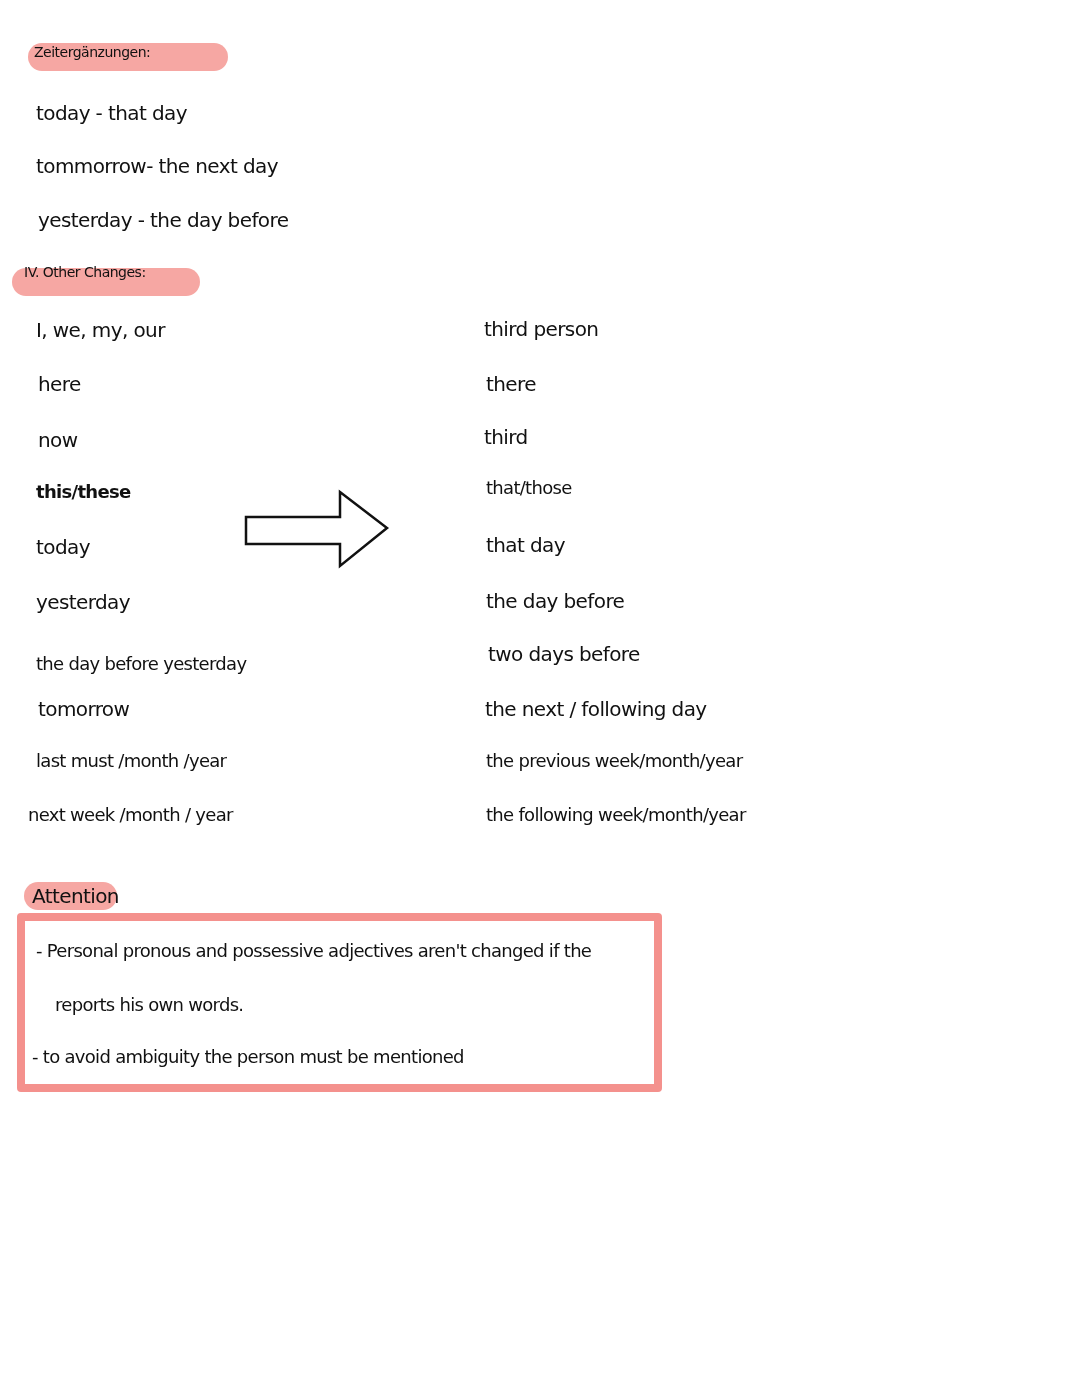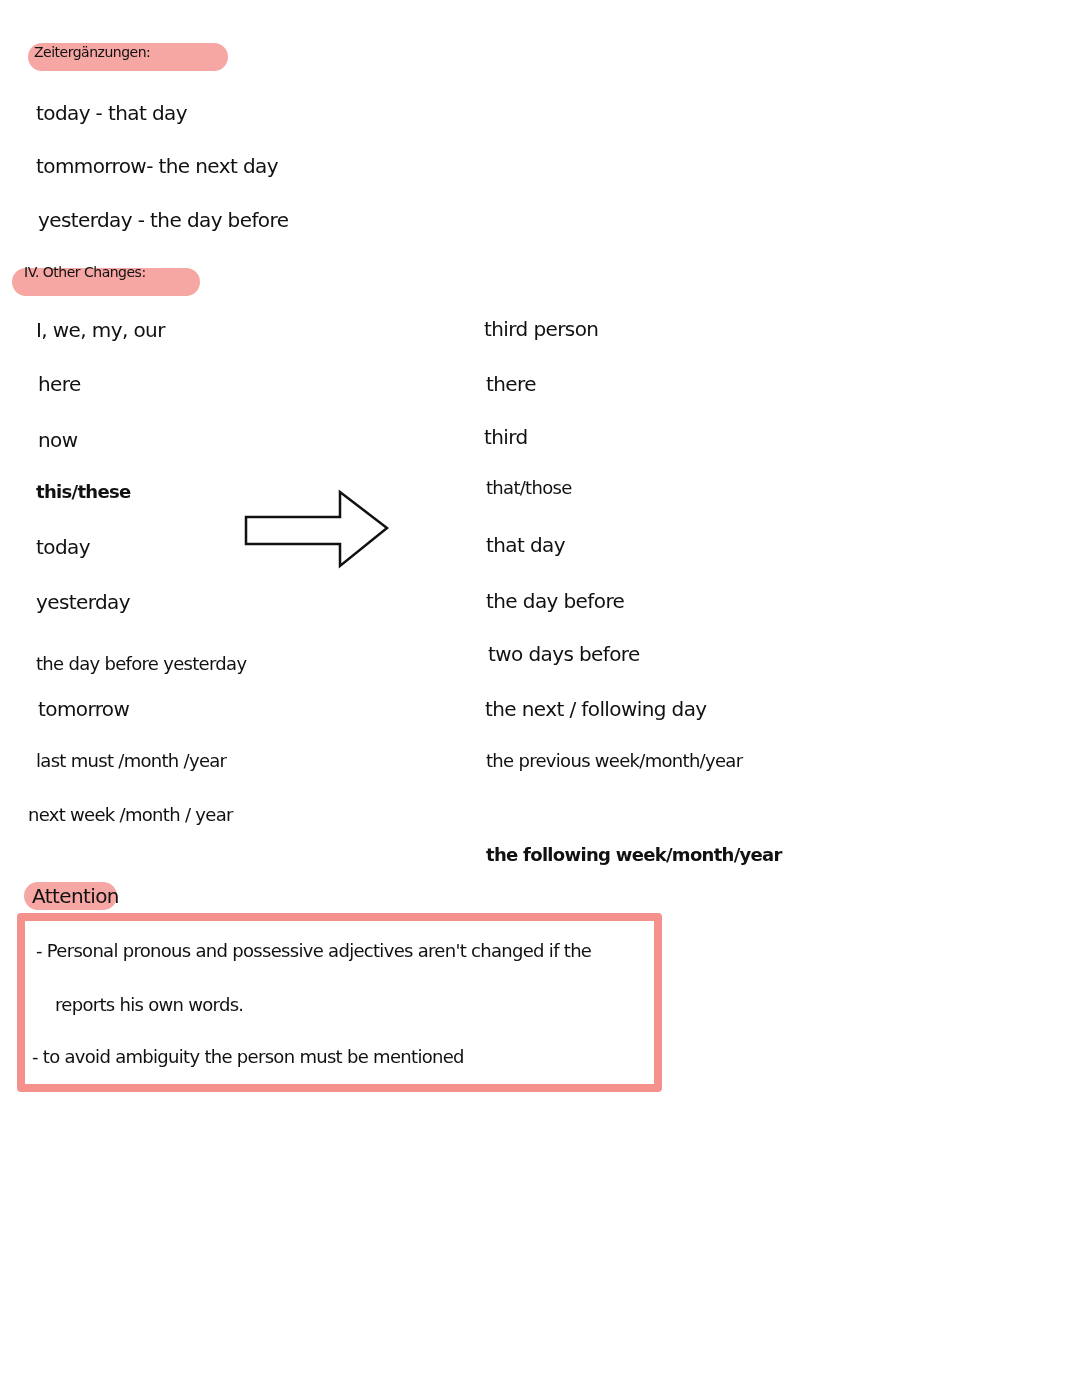--- a/index.html
+++ b/index.html
@@ -72,21 +72,21 @@
 
 <div class="abs line" style="left:484px; top:317px;">third person</div>
 <div class="abs line" style="left:486px; top:372px;">there</div>
 <div class="abs line" style="left:484px; top:425px;">third</div>
 <div class="abs line small" style="left:486px; top:477px;">that/those</div>
 <div class="abs line" style="left:486px; top:533px;">that day</div>
 <div class="abs line" style="left:486px; top:589px;">the day before</div>
 <div class="abs line" style="left:488px; top:642px;">two days before</div>
 <div class="abs line" style="left:485px; top:697px;">the next / following day</div>
 <div class="abs line small" style="left:486px; top:750px;">the previous week/month/year</div>
-<div class="abs line small" style="left:486px; top:844px;font-weight:bold;">the following week/month/year</div>
+<div class="abs line small" style="left:486px; top:804px;">the following week/month/year</div>
 
 <div class="hl" style="left:24px; top:882px; width:93px; height:28px;"></div>
 <div class="abs line" style="left:32px; top:884px;">Attention</div>
 
 <div class="attention-box"></div>
 <div class="abs line small" style="left:36px; top:940px;">- Personal pronous and possessive adjectives aren't changed if the</div>
 <div class="abs line small" style="left:55px; top:994px;">reports his own words.</div>
 <div class="abs line small" style="left:32px; top:1046px;">- to avoid ambiguity the person must be mentioned</div>
 
 </body></html>

